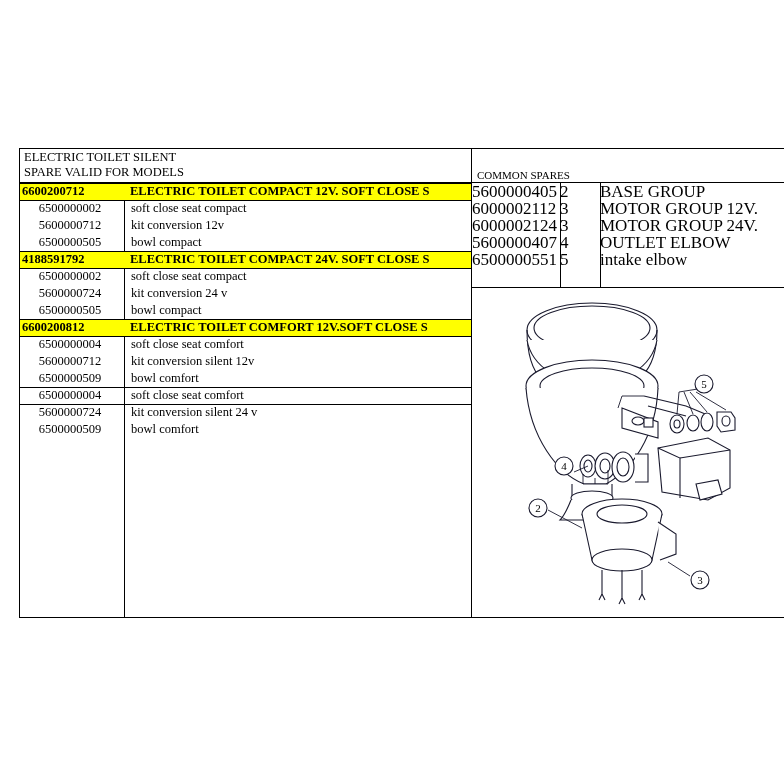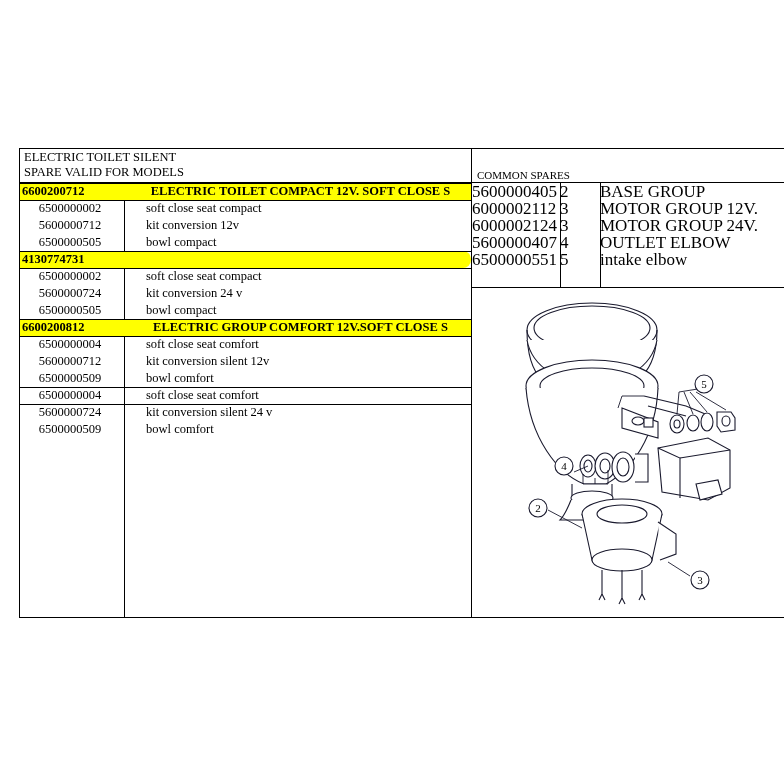--- a/index.html
+++ b/index.html
@@ -69,25 +69,25 @@
     overflow: hidden;
   }
   .row.group .cell-code {
     text-align: left;
     padding-left: 2px;
     padding-right: 0;
   }
   .cell-desc {
     flex: 1;
     box-sizing: border-box;
-    padding-left: 22px;
+    padding-left: 7px;
     white-space: nowrap;
     overflow: hidden;
   }
-  .row.group .cell-desc { padding-left: 6px; text-align: center; }
+  .row.group .cell-desc { padding-left: 6px; }
 
   
   .row.group .cell-code,
   .row.group .cell-desc { background: #ffff00; }
 
   .band-line {
     position: absolute;
     left: 0;
     width: 100%;
     height: 1px;
@@ -172,37 +172,38 @@
         </div>
         <div class="row">
           <div class="cell-code">5600000712</div>
           <div class="cell-desc">kit conversion 12v</div>
         </div>
         <div class="row">
           <div class="cell-code">6500000505</div>
           <div class="cell-desc">bowl compact</div>
         </div>
         <div class="row group">
-          <div class="cell-code">4130774731</div>
+          <div class="cell-code">4188591792</div>
+          <div class="cell-desc">ELECTRIC TOILET COMPACT 24V. SOFT CLOSE S</div>
         </div>
         <div class="row">
           <div class="cell-code">6500000002</div>
           <div class="cell-desc">soft close seat compact</div>
         </div>
         <div class="row">
           <div class="cell-code">5600000724</div>
           <div class="cell-desc">kit conversion 24 v</div>
         </div>
         <div class="row">
           <div class="cell-code">6500000505</div>
           <div class="cell-desc">bowl compact</div>
         </div>
         <div class="row group">
           <div class="cell-code">6600200812</div>
-          <div class="cell-desc">ELECTRIC GROUP COMFORT 12V.SOFT CLOSE S</div>
+          <div class="cell-desc">ELECTRIC TOILET COMFORT 12V.SOFT CLOSE S</div>
         </div>
         <div class="row">
           <div class="cell-code">6500000004</div>
           <div class="cell-desc">soft close seat comfort</div>
         </div>
         <div class="row">
           <div class="cell-code">5600000712</div>
           <div class="cell-desc">kit conversion silent 12v</div>
         </div>
         <div class="row">

